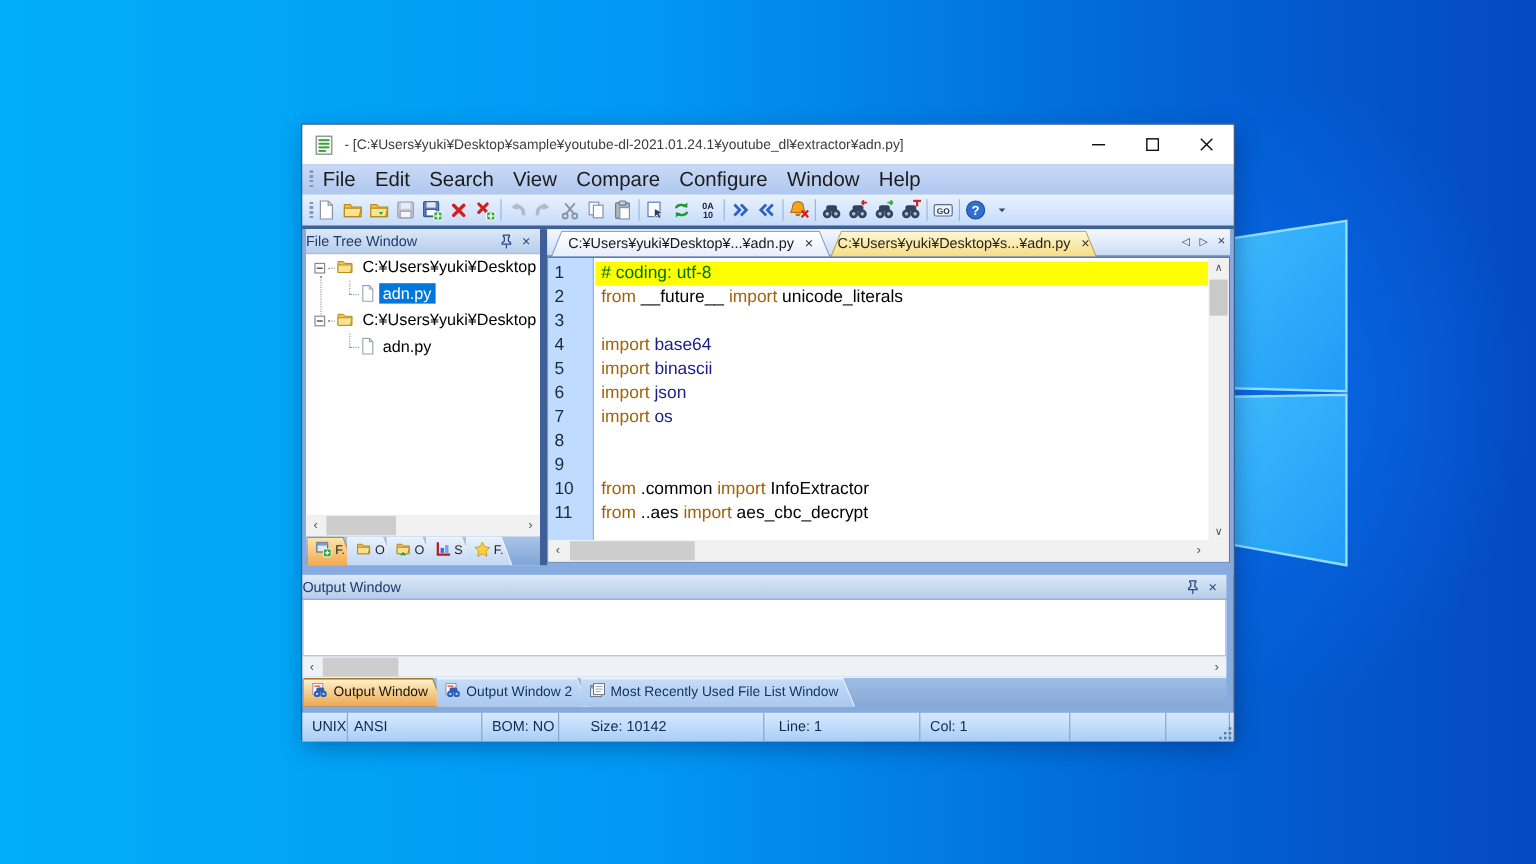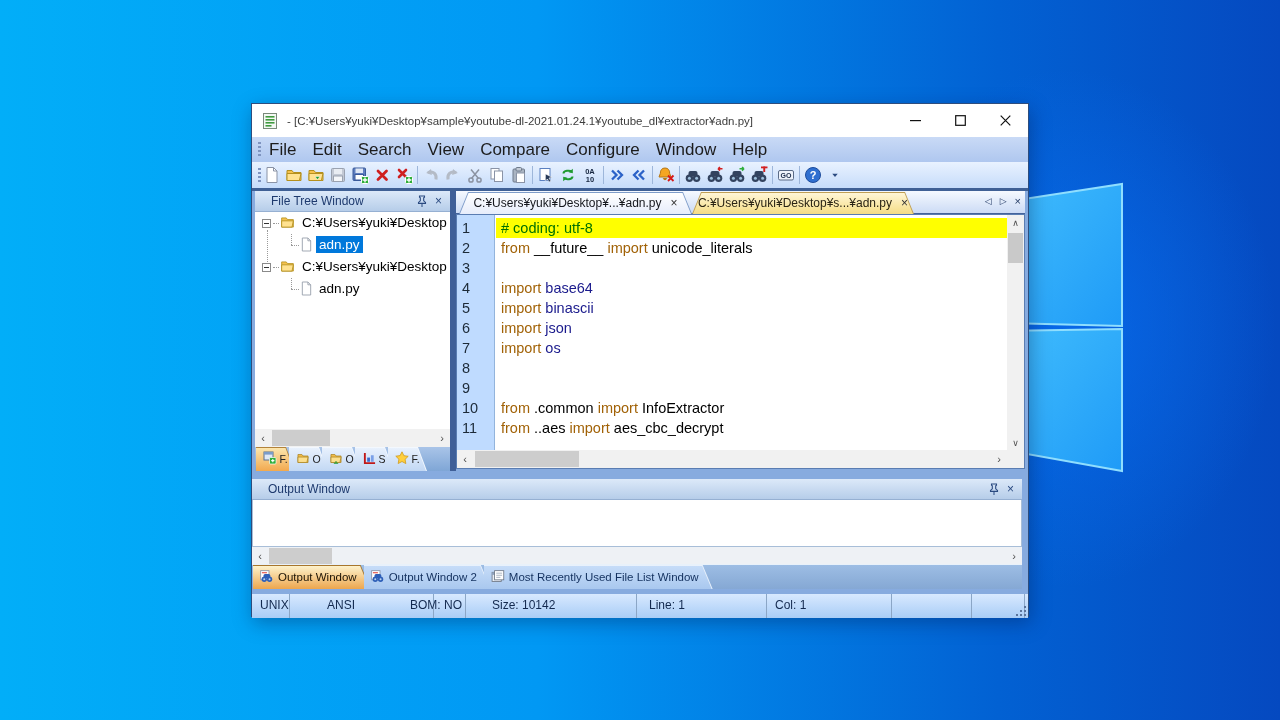--- a/index.html
+++ b/index.html
@@ -21,21 +21,21 @@
 .toolbar{top:58px;height:26px;background:linear-gradient(#e9f2ff,#c6dcfa);display:flex;align-items:center;}
 .tbi{width:22px;height:22px;display:flex;align-items:center;justify-content:center;}
 .tbsep{width:1px;height:18px;background:#9db6da;margin:0 2px;}
 .strip{top:84px;height:3px;background:#3f6095;}
 .main{top:87px;height:288px;background:#87abdf;}
 .panel{position:absolute;background:#fff;}
 #ft-panel{left:3px;top:0;width:195px;height:280px;}
 #splitter{position:absolute;left:198px;top:0;width:6px;height:280px;background:#3f5f98;}
 #ed-panel{left:204px;top:0;width:569px;height:280px;background:none;}
 .panel-header{position:absolute;left:0;right:0;top:0;height:21px;background:linear-gradient(#dce9f9,#b6cde9);border-bottom:1px solid #96b0d2;display:flex;align-items:center;font-size:12px;color:#1e3a6e;}
-.panel-header .ph-title{margin-left:16px;flex:1;}
+.panel-header .ph-title{margin-left:0;flex:1;}
 .ph-btn{width:17px;height:17px;display:flex;align-items:center;justify-content:center;color:#2a4a80;font-size:12px;}
 .tree{position:absolute;left:0;right:0;top:21px;height:217px;background:#fff;overflow:hidden;}
 .trow{position:absolute;left:0;right:0;height:22px;display:flex;align-items:center;font-size:13.5px;color:#000;white-space:nowrap;}
 .expander{position:absolute;left:7px;top:6.5px;width:9px;height:9px;background:#fff;border:1px solid #8a8a8a;}
 .expander::after{content:"";position:absolute;left:1px;top:3px;width:5px;height:1px;background:#333;}
 .ticon{position:absolute;}
 .tlabel{position:absolute;line-height:17px;padding:0 3px;}
 .tlabel.sel{background:#0078db;color:#fff;}
 .dots-v{position:absolute;border-left:1px dotted #9a9a9a;width:0;}
 .dots-h{position:absolute;border-top:1px dotted #9a9a9a;height:0;}
@@ -551,21 +551,21 @@
               <path d="M7.5 5h7M7.5 7.5h7M7.5 10h5" stroke="#9aa6b6" stroke-width="1"></path>
             </svg></span>
           <span>Most Recently Used File List Window</span>
         </div>
       </div>
   </div>
 
   <div class="status">
     <div id="status-segs">
         <div class="sseg" style="left: 3px; width: 35px; padding-left: 5px;">UNIX</div>
-        <div class="sseg" style="left: 38px; width: 112px; padding-left: 5px; margin-left: 32px;">ANSI</div>
+        <div class="sseg" style="left: 38px; width: 112px; padding-left: 5px;">ANSI</div>
         <div class="sseg" style="left: 150px; width: 64px; padding-left: 8px;">BOM: NO</div>
         <div class="sseg" style="left: 214px; width: 171px; padding-left: 26px;">Size: 10142</div>
         <div class="sseg" style="left: 385px; width: 130px; padding-left: 12px;">Line: 1</div>
         <div class="sseg" style="left: 515px; width: 125px; padding-left: 8px;">Col: 1</div>
         <div class="sseg" style="left: 640px; width: 80px; padding-left: 6px;"></div>
         <div class="sseg" style="left: 720px; width: 53px; padding-left: 6px;"></div>
       </div>
     <div class="sgrip">
       <i style="right:0;bottom:0;"></i>
         <i style="right:4px;bottom:0;"></i>

